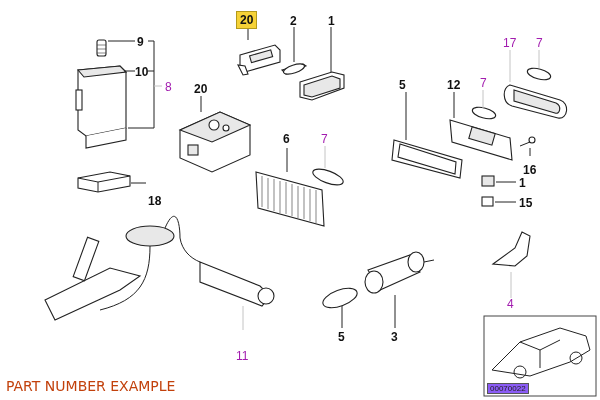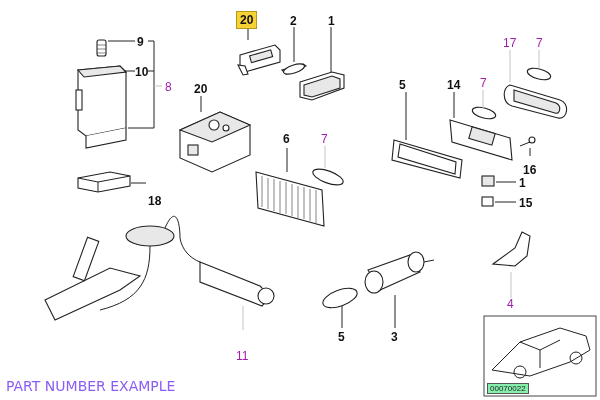--- a/index.html
+++ b/index.html
@@ -4,25 +4,25 @@
 <style>
   html, body { margin: 0; padding: 0; background: #ffffff; }
   body { width: 600px; height: 400px; position: relative; overflow: hidden;
          font-family: "Liberation Sans", sans-serif; }
   #diagram { position: absolute; left: 0; top: 0; width: 600px; height: 400px; }
   .callout { position: absolute; font-family: "Liberation Sans", sans-serif;
              font-weight: bold; font-size: 12px; color: #111; line-height: 1; }
   .callout.dim { color: #a21caf; font-weight: normal; }
   .callout.hl { background: #f6d237; border: 1px solid #b49a1a; border-radius: 0;
                 padding: 2px 3px; }
-  .caption { position: absolute; left: 6px; top: 378px; font-size: 14px; color: #8b5cf6;
+  .caption { position: absolute; left: 6px; top: 378px; font-size: 14px; color: #c2410c;
              font-family: "DejaVu Sans", sans-serif; }
   .inset-id { position: absolute; left: 487px; top: 383px; font-size: 8px; color: #222;
               font-family: "Liberation Sans", sans-serif; border: 1px solid #555;
-              padding: 0 2px; background: #86efac; }
+              padding: 0 2px; background: #8b5cf6; }
   svg .part { fill: #fff; stroke: #222; stroke-width: 1.1; }
   svg .part-grey { fill: #e8e8e8; stroke: #222; stroke-width: 1.1; }
   svg .ln { stroke: #222; stroke-width: 1; fill: none; }
   svg .ln-dim { stroke: #c4c4c4; stroke-width: 1; fill: none; }
   svg .hatch { stroke: #333; stroke-width: 0.6; }
 </style>
 </head>
 <body>
 
 <svg id="diagram" viewBox="0 0 600 400" width="600" height="400">
@@ -189,21 +189,21 @@
 <div class="callout" style="left:290px;top:15px">2</div>
 <div class="callout" style="left:328px;top:15px">1</div>
 <div class="callout" style="left:137px;top:36px">9</div>
 <div class="callout" style="left:135px;top:66px">10</div>
 <div class="callout dim" style="left:165px;top:81px">8</div>
 <div class="callout" style="left:194px;top:83px">20</div>
 <div class="callout" style="left:148px;top:195px">18</div>
 <div class="callout" style="left:283px;top:133px">6</div>
 <div class="callout dim" style="left:321px;top:133px">7</div>
 <div class="callout" style="left:399px;top:79px">5</div>
-<div class="callout" style="left:447px;top:79px">14</div>
+<div class="callout" style="left:447px;top:79px">12</div>
 <div class="callout dim" style="left:480px;top:77px">7</div>
 <div class="callout dim" style="left:503px;top:37px">17</div>
 <div class="callout dim" style="left:536px;top:37px">7</div>
 <div class="callout" style="left:523px;top:164px">16</div>
 <div class="callout" style="left:519px;top:177px">1</div>
 <div class="callout" style="left:519px;top:197px">15</div>
 <div class="callout dim" style="left:236px;top:350px">11</div>
 <div class="callout" style="left:338px;top:331px">5</div>
 <div class="callout" style="left:391px;top:331px">3</div>
 <div class="callout dim" style="left:507px;top:298px">4</div>

